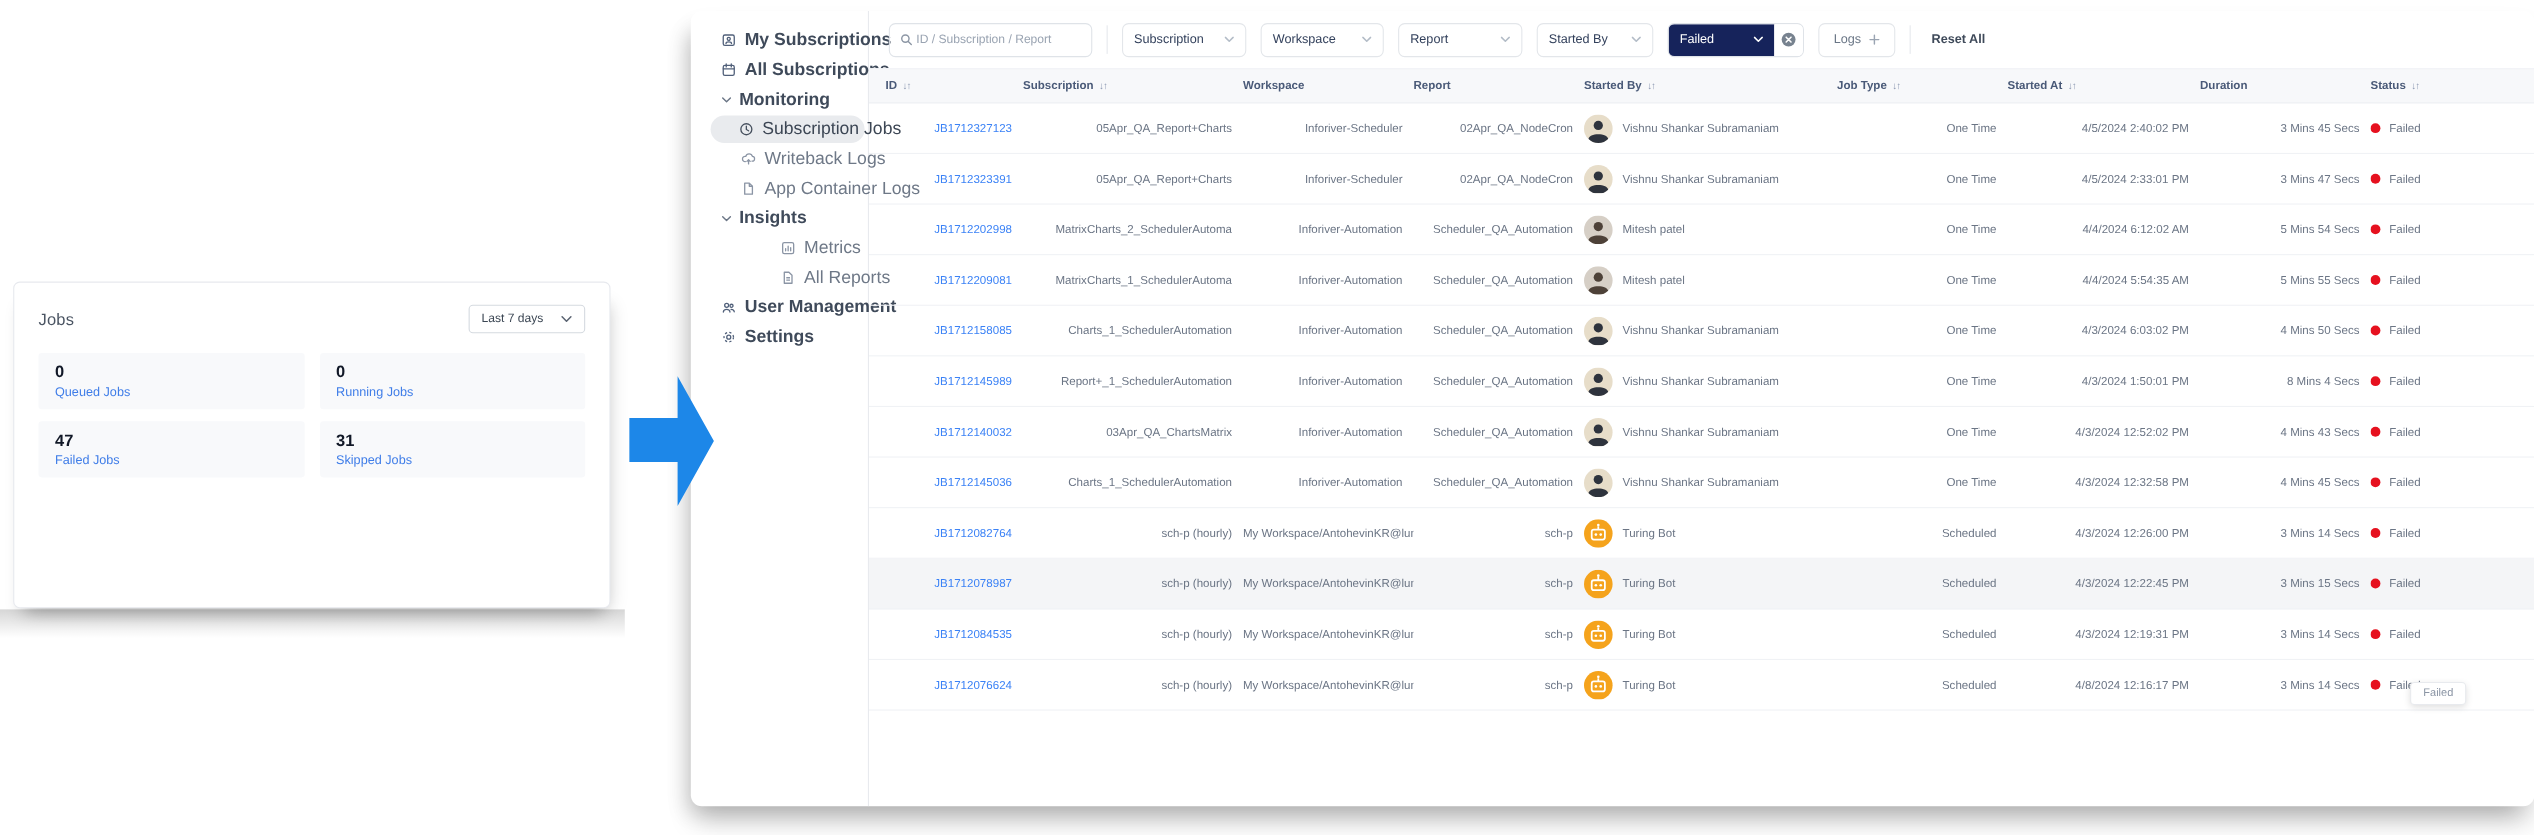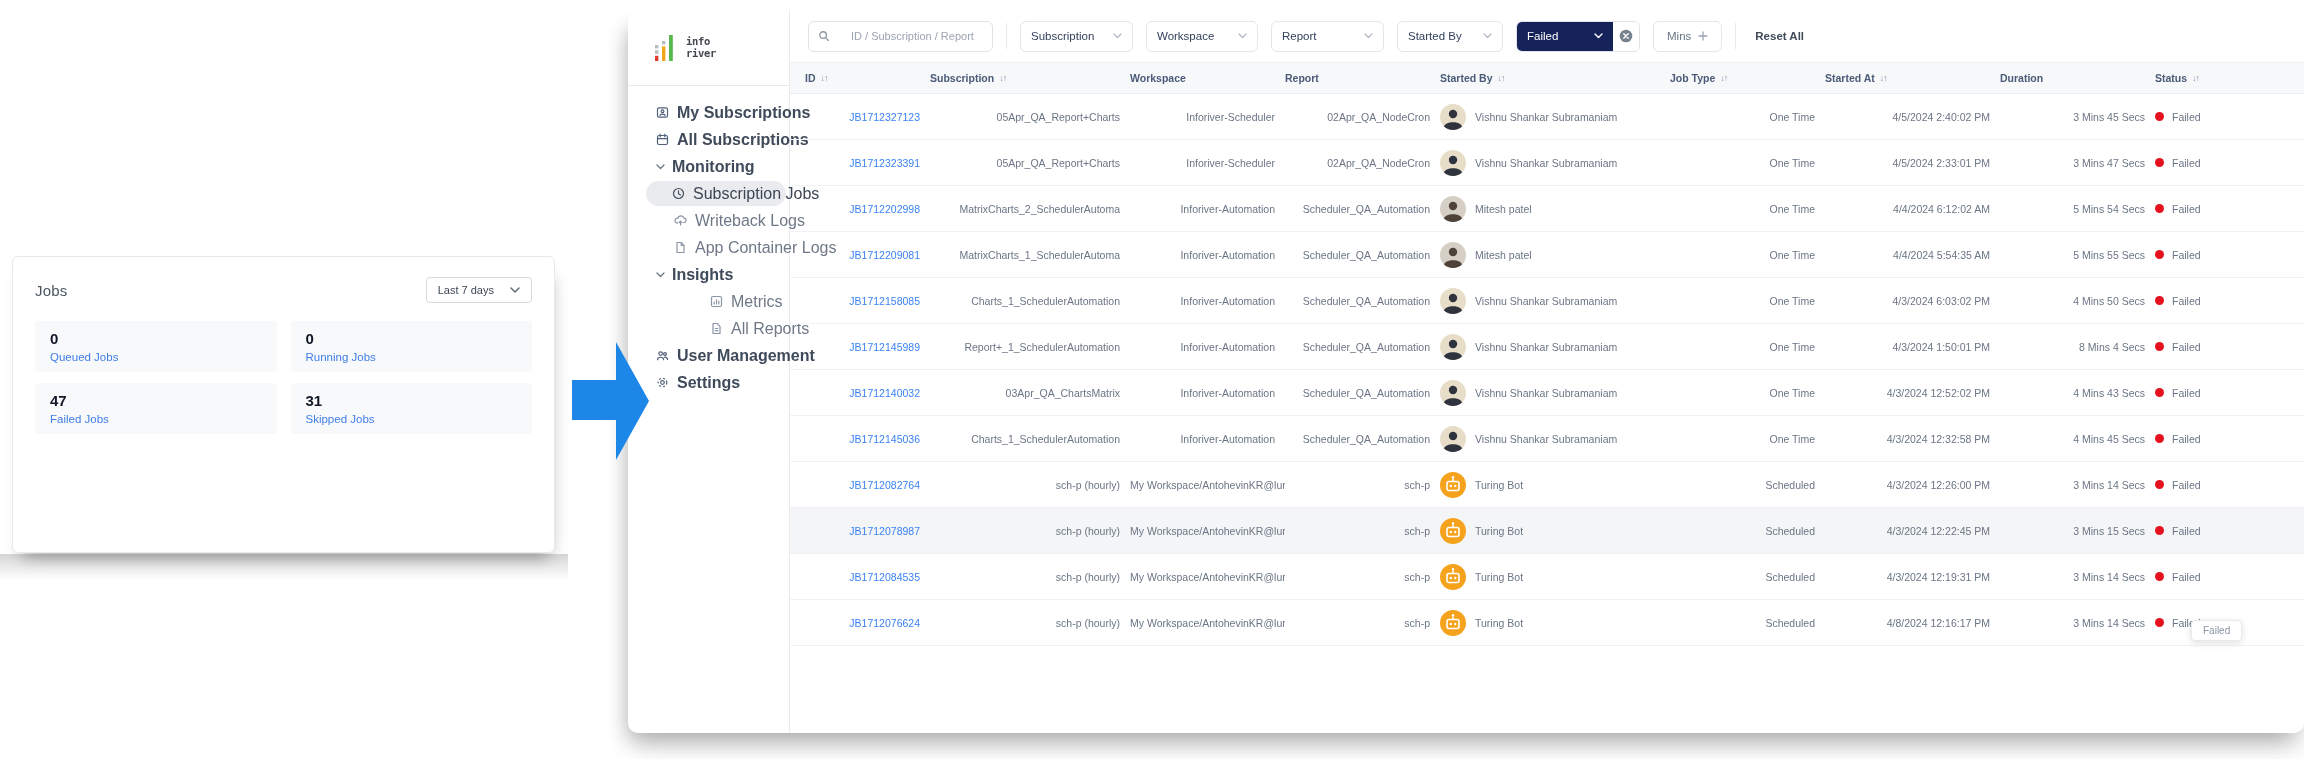--- a/index.html
+++ b/index.html
@@ -49,21 +49,21 @@
   .main { display:flex; flex-direction:column; min-width:0; }
   .app-header { height:76px; border-bottom:1px solid #eceef2; display:flex; align-items:center;
     justify-content:space-between; padding:0 20px 0 18px; flex:none; }
   .page-title { font-size:17px; font-weight:700; color:#1c2433; letter-spacing:.1px; }
   .export-btn { display:flex; align-items:center; gap:8px; background:#1877f2; color:#fff;
     border:none; border-radius:6px; height:30px; padding:0 16px; font-size:12px; font-weight:700;
     font-family:"Liberation Sans", sans-serif; cursor:pointer; }
 
   
   .filterbar { height:52px; display:flex; align-items:center; padding-left:18px; gap:13px; flex:none; }
-  .search-box { display:flex; align-items:center; gap:21px; width:185px; height:31px;
+  .search-box { display:flex; align-items:center; gap:3px; width:185px; height:31px;
     border:1px solid #dfe3e8; border-radius:6px; padding:0 9px; }
   .search-box input { border:none; outline:none; width:100%; font-size:11px; color:#33415c;
     font-family:"Liberation Sans", sans-serif; }
   .search-box input::placeholder { color:#9aa4b2; }
   .vsep { width:1px; height:26px; background:#e6e9ed; flex:none; }
   .dd { display:flex; align-items:center; justify-content:space-between; height:31px; border:1px solid #e3e6ea;
     border-radius:6px; padding:0 10px; font-size:11.5px; color:#33415c; cursor:pointer; flex:none; background:#fff; }
   .dd-sub { width:113px; } .dd-ws { width:112px; } .dd-rep { width:113px; } .dd-sb { width:106px; }
   .filter-active { display:flex; align-items:stretch; border:1px solid #dfe3e8; border-radius:6px;
     overflow:hidden; height:31px; flex:none; cursor:pointer; }
@@ -137,34 +137,20 @@
   </section>
   <div class="shadow-strip"></div>
 
   <svg class="flow-arrow" width="78" height="122" viewBox="0 0 78 122">
     <polygon points="0,40 44,40 44,2 77,61 44,120 44,80 0,80" fill="#1d87e8"></polygon>
   </svg>
 
   <section class="app-window">
 
     <aside class="sidebar">
-      <div class="logo-area">
-        <svg width="25" height="27" viewBox="0 0 25 27">
-          <rect x="1" y="11" width="3.4" height="3.4" fill="#b9bdc2"></rect>
-          <rect x="1" y="16.4" width="3.4" height="3.4" fill="#b9bdc2"></rect>
-          <rect x="1" y="21.8" width="3.4" height="5.2" fill="#e03a2f"></rect>
-          <rect x="8" y="7" width="3.4" height="3.4" fill="#b9bdc2"></rect>
-          <rect x="8" y="12.4" width="3.4" height="14.6" fill="#f2a71b"></rect>
-          <rect x="15" y="1" width="3.8" height="26" fill="#57b94c"></rect>
-        </svg>
-        <div class="logo-text">
-          <div>info</div>
-          <div>river</div>
-        </div>
-      </div>
       <nav class="nav">
         <div class="nav-item">
           <span class="nicon">
               <svg viewBox="0 0 13 13" fill="none" stroke="#51607a" stroke-width="1.2" stroke-linecap="round">
                 <rect x="1.5" y="1.8" width="10" height="9.4" rx="1.5"></rect>
                 <circle cx="6.5" cy="5.3" r="1.4"></circle>
                 <path d="M4 9.6c0-2.1 5-2.1 5 0"></path>
               </svg>
             </span>
           <span class="nlabel">My Subscriptions</span>
@@ -317,21 +303,21 @@
               </span>
           </div>
           <div class="clear">
             <svg width="14" height="14" viewBox="0 0 14 14">
                 <circle cx="7" cy="7" r="6.3" fill="#77828f"></circle>
                 <path d="M4.8 4.8l4.4 4.4M9.2 4.8L4.8 9.2" stroke="#fff" stroke-width="1.4" stroke-linecap="round"></path>
               </svg>
           </div>
         </div>
         <div class="more-btn">
-          <span>Mins</span>
+          <span>Logs</span>
           <span style="display:flex;">
               <svg width="10" height="10" viewBox="0 0 10 10">
                 <path d="M5 1v8M1 5h8" stroke="#9aa4b2" stroke-width="1.3" stroke-linecap="round"></path>
               </svg>
             </span>
         </div>
         <div class="vsep"></div>
         <div class="reset-link">Reset All</div>
       </div>
 

